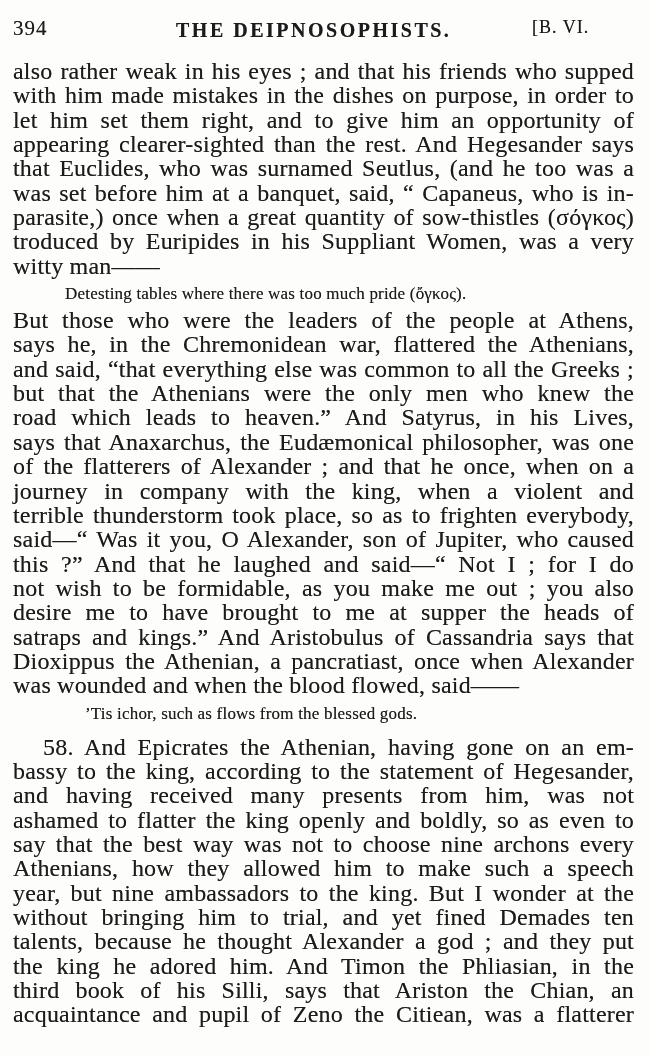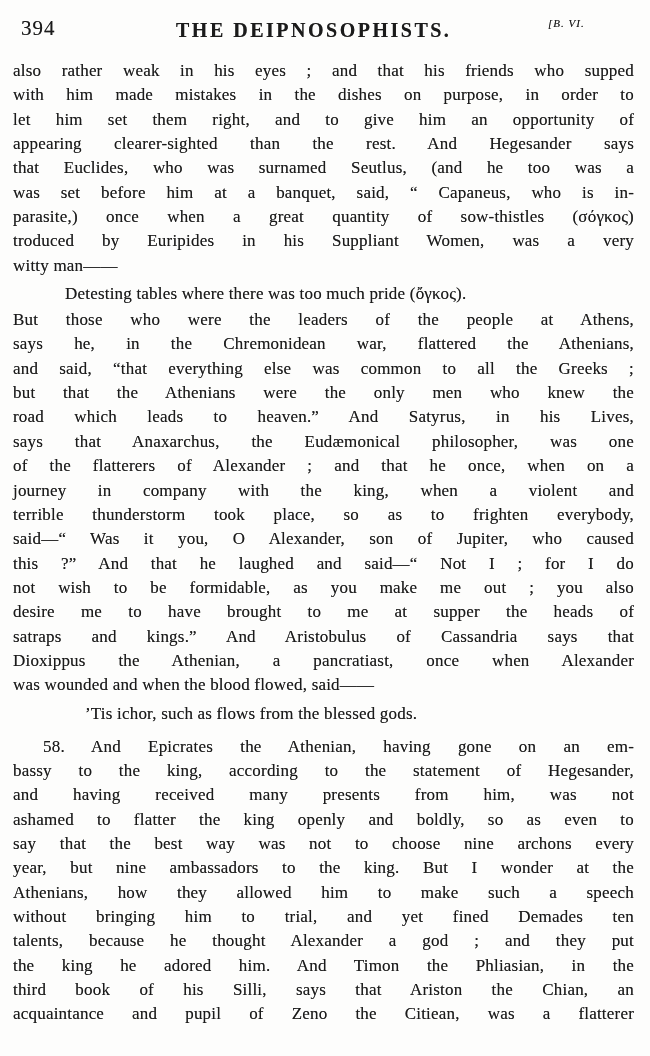--- a/index.html
+++ b/index.html
@@ -19,50 +19,49 @@
     padding: 16px 16px 0 13px;
     text-shadow: 0 0 0.4px rgba(20,20,20,0.55);
   }
   .running-head {
     position: relative;
     height: 26px;
     margin-bottom: 17px;
   }
   .page-number {
     position: absolute;
-    left: 8px;
+    left: 0;
     top: 0;
     font-size: 21px;
     letter-spacing: 1px;
   }
   .running-title {
     position: absolute;
     left: 163px;
     top: 3px;
     font-size: 20px;
     font-weight: bold;
     letter-spacing: 2.5px;
   }
   .book-ref {
     position: absolute;
-    left: 535px;
+    left: 519px;
     top: 1px;
-    font-size: 11px;
+    font-size: 18px;
     letter-spacing: 1px;
-    font-style: italic;
   }
   .page-body {
     position: relative;
   }
   .block { margin: 0; }
   .block.quote {
     margin: 4px 0 3px 0;
   }
   .line {
-    font-size: 17px;
+    font-size: 24px;
     line-height: 24.35px;
     letter-spacing: 0.2px;
     text-align: justify;
     text-align-last: justify;
     white-space: normal;
   }
   .line.flush {
     text-align: center;
     text-align-last: left;
   }
@@ -117,22 +116,22 @@
       </div>
       <div class="block quote" style="margin-left: 72px;">
         <div class="line">’Tis ichor, such as flows from the blessed gods.</div>
       </div>
       <div class="block para" style="margin-top: 10px;">
         <div class="line" style="text-indent: 30px; font-family: Liberation Serif, serif;">58. And Epicrates the Athenian, having gone on an em-</div>
         <div class="line">bassy to the king, according to the statement of Hegesander,</div>
         <div class="line">and having received many presents from him, was not</div>
         <div class="line">ashamed to flatter the king openly and boldly, so as even to</div>
         <div class="line">say that the best way was not to choose nine archons every</div>
+        <div class="line">Athenians, how they allowed him to make such a speech</div>
         <div class="line">year, but nine ambassadors to the king. But I wonder at the</div>
-        <div class="line">Athenians, how they allowed him to make such a speech</div>
         <div class="line">without bringing him to trial, and yet fined Demades ten</div>
         <div class="line">talents, because he thought Alexander a god ; and they put</div>
         <div class="line">the king he adored him. And Timon the Phliasian, in the</div>
         <div class="line">third book of his Silli, says that Ariston the Chian, an</div>
         <div class="line">acquaintance and pupil of Zeno the Citiean, was a flatterer</div>
       </div>
     </div>
 </div>
 
 </body></html>

